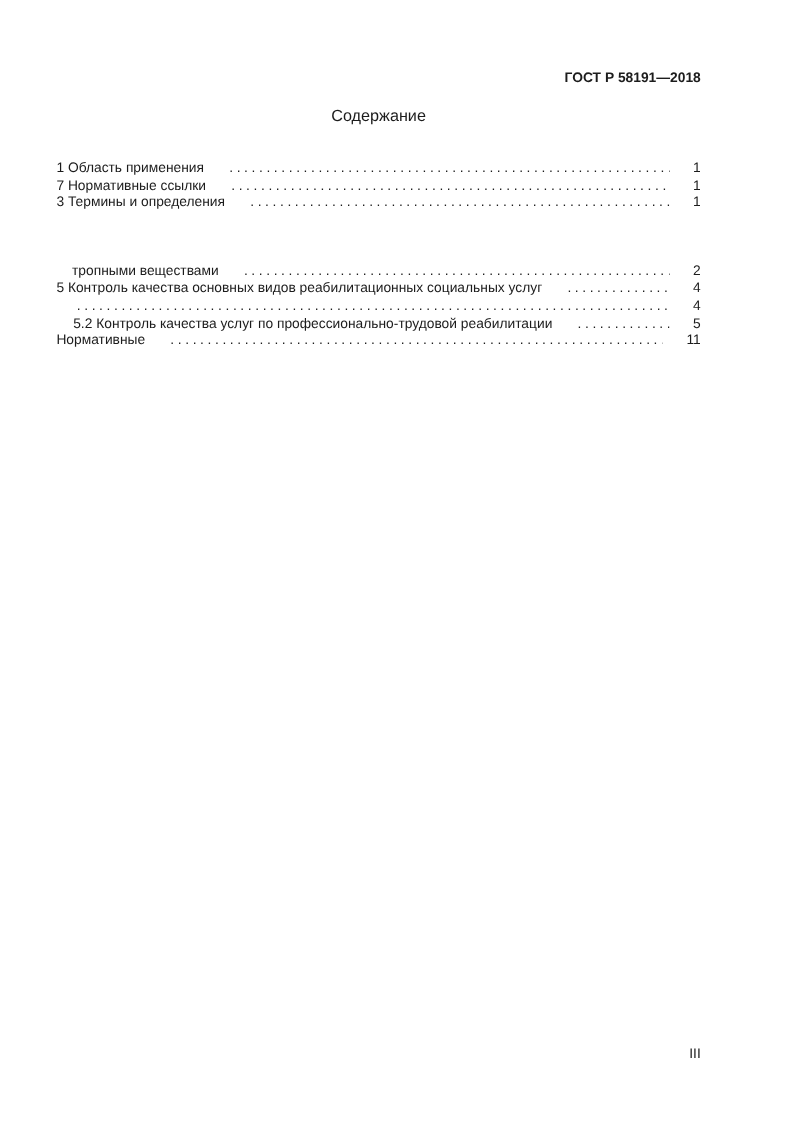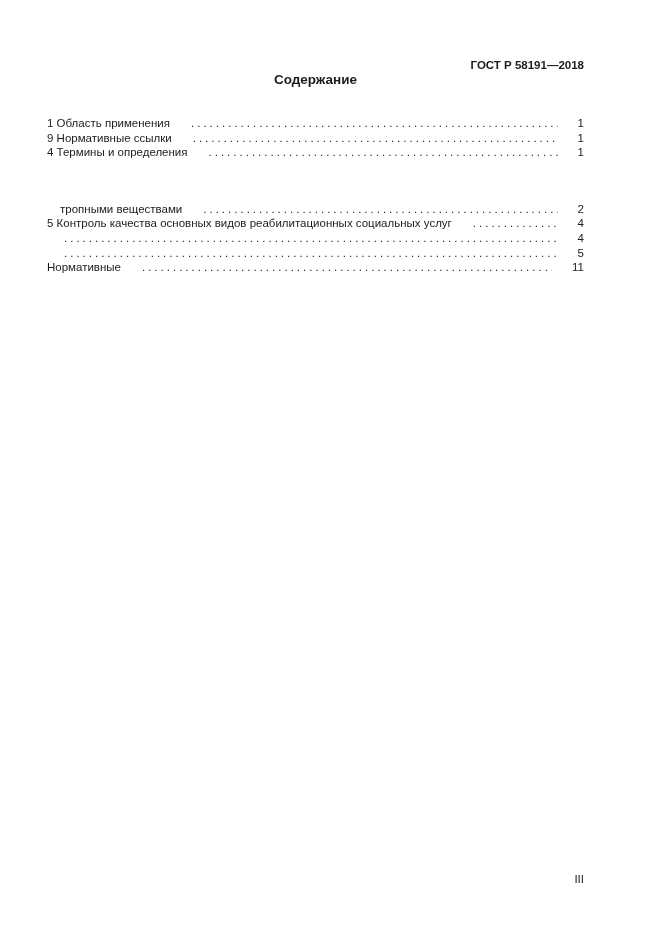--- a/index.html
+++ b/index.html
@@ -23,22 +23,23 @@
     top: 0;
   }
   .doc-number {
     padding-top: 58px;
     text-align: right;
     font-weight: bold;
     font-size: 11.5px;
     line-height: 14px;
   }
   .page-title {
+    margin-top: 17px;
     text-align: center;
-    font-weight: bold;
+    font-weight: normal;
     font-size: 13.5px;
     line-height: 16px;
   }
   .toc {
     margin-top: 28px;
     font-size: 11.5px;
   }
   .toc-line {
     display: flex;
     align-items: baseline;
@@ -81,27 +82,27 @@
 
     <div class="toc">
 
       <div class="toc-line">
         <span class="toc-label">1 Область применения</span>
         <span class="leader"></span>
         <span class="toc-page">1</span>
       </div>
 
       <div class="toc-line">
-        <span class="toc-label">9 Нормативные ссылки</span>
+        <span class="toc-label">7 Нормативные ссылки</span>
         <span class="leader"></span>
         <span class="toc-page">1</span>
       </div>
 
       <div class="toc-line">
-        <span class="toc-label">4 Термины и определения</span>
+        <span class="toc-label">3 Термины и определения</span>
         <span class="leader"></span>
         <span class="toc-page">1</span>
       </div>
 
       <div>
         <div class="toc-line indent-cont">
           <span class="toc-label">тропными веществами</span>
           <span class="leader"></span>
           <span class="toc-page">2</span>
         </div>
@@ -112,20 +113,21 @@
         <span class="leader"></span>
         <span class="toc-page">4</span>
       </div>
 
       <div class="toc-line indent-sub">
         <span class="leader"></span>
         <span class="toc-page">4</span>
       </div>
 
       <div class="toc-line indent-sub">
+        <span class="toc-label">5.2 Контроль качества услуг по профессионально-трудовой реабилитации</span>
         <span class="leader"></span>
         <span class="toc-page">5</span>
       </div>
 
 
       <div class="toc-line">
         <span class="toc-label">Нормативные</span>
         <span class="leader"></span>
         <span class="toc-page">11</span>
       </div>

